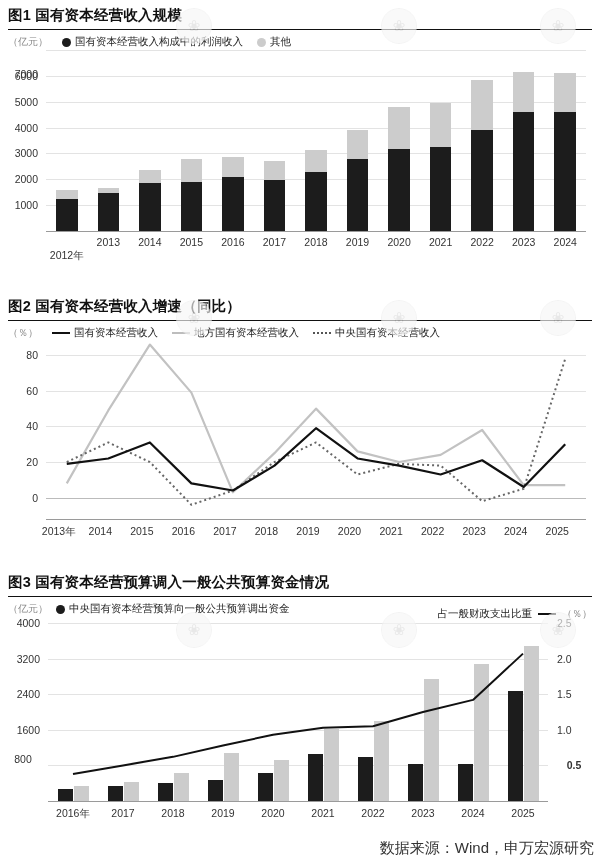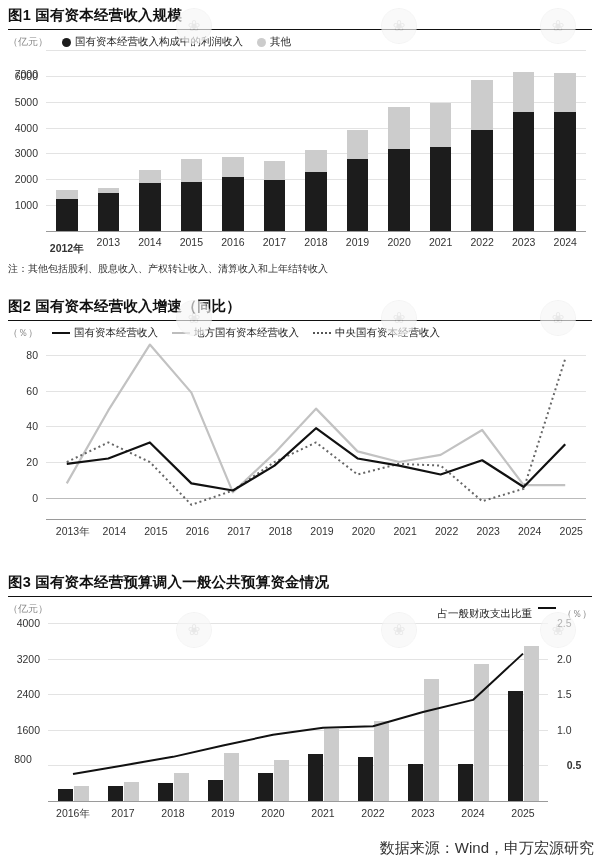--- a/index.html
+++ b/index.html
@@ -14,21 +14,21 @@
   .chart-block{position:relative;}
   .title{
     font-size:14.5px;font-weight:bold;color:#111;
     letter-spacing:0.2px;
   }
   .title-rule{
     border-bottom:1px solid #111;
     margin-top:4px;
   }
   .legend-row{
-    display:flex;gap:14px;
+    display:flex;align-items:center;gap:14px;
     font-size:10.5px;color:#222;
     margin-top:5px;flex-wrap:wrap;
   }
   .unit{color:#888;font-size:10px;}
   .lg{display:flex;align-items:center;gap:4px;white-space:nowrap;}
   .sw-dot{width:9px;height:9px;border-radius:50%;display:inline-block;}
   .sw-line{width:18px;height:0;border-top:2px solid #111;display:inline-block;}
   .sw-line-dash{width:18px;height:0;border-top:2px dotted #555;display:inline-block;}
   .sw-line-gray{width:18px;height:0;border-top:2px solid #bdbdbd;display:inline-block;}
   .plot{position:relative;}
@@ -117,36 +117,35 @@
       <div class="ytick" style="top: 181px; right: 4px; width: 32px;"></div>
       <div class="ytick" style="top: 155.143px; right: 4px; width: 32px;">1000</div>
       <div class="ytick" style="top: 129.286px; right: 4px; width: 32px;">2000</div>
       <div class="ytick" style="top: 103.429px; right: 4px; width: 32px;">3000</div>
       <div class="ytick" style="top: 77.5714px; right: 4px; width: 32px;">4000</div>
       <div class="ytick" style="top: 51.7143px; right: 4px; width: 32px;">5000</div>
       <div class="ytick" style="top: 25.8571px; right: 4px; width: 32px;">6000</div>
       <div class="ytick" style="top: 0px; right: 4px; width: 32px; margin-top: 24px;">7000</div>
     </div>
   <div id="xaxis1" style="position:absolute;left:38px;top:228px;width:540px;height:16px;">
-      <div class="xtick" style="left: 20.7692px; top: 8px; font-weight: bold;">2012年</div>
+      <div class="xtick" style="left: 20.7692px; top: 15px;">2012年</div>
       <div class="xtick" style="left: 62.3077px; top: 2px;">2013</div>
       <div class="xtick" style="left: 103.846px; top: 2px;">2014</div>
       <div class="xtick" style="left: 145.385px; top: 2px;">2015</div>
       <div class="xtick" style="left: 186.923px; top: 2px;">2016</div>
       <div class="xtick" style="left: 228.462px; top: 2px;">2017</div>
       <div class="xtick" style="left: 270px; top: 2px;">2018</div>
       <div class="xtick" style="left: 311.538px; top: 2px;">2019</div>
       <div class="xtick" style="left: 353.077px; top: 2px;">2020</div>
       <div class="xtick" style="left: 394.615px; top: 2px;">2021</div>
       <div class="xtick" style="left: 436.154px; top: 2px;">2022</div>
       <div class="xtick" style="left: 477.692px; top: 2px;">2023</div>
       <div class="xtick" style="left: 519.231px; top: 2px;">2024</div>
     </div>
 
-  <div class="note" style="position:absolute;left:0;top:250px;">注：其他包括股利、股息收入、产权转让收入、清算收入和上年结转收入</div>
 </div>
 
 <div class="chart-block" style="position:absolute;left:8px;top:297px;width:584px;height:262px;">
 
   <div class="title">图2  国有资本经营收入增速（同比）</div>
   <div class="title-rule"></div>
 
   <div class="legend-row">
     <span class="unit">（％）</span>
     <span class="lg">
@@ -176,21 +175,21 @@
         <path d="M20.76923076923077 122.82 L62.30769230769231 117.47999999999999 L103.84615384615385 101.46000000000001 L145.3846153846154 142.4 L186.92307692307693 149.52 L228.46153846153848 124.6 L270 87.22 L311.53846153846155 117.47999999999999 L353.0769230769231 124.6 L394.61538461538464 133.5 L436.1538461538462 119.25999999999999 L477.69230769230774 145.96 L519.2307692307692 103.24000000000001 " fill="none" stroke="#111" stroke-width="2.2" stroke-linejoin="round"></path>
       </svg>
     </div>
   <div id="yaxis2" style="position:absolute;left:0;top:44px;width:34px;height:178px;">
       <div class="ytick" style="top: 156.64px; right: 4px; width: 32px;">0</div>
       <div class="ytick" style="top: 121.04px; right: 4px; width: 32px;">20</div>
       <div class="ytick" style="top: 85.44px; right: 4px; width: 32px;">40</div>
       <div class="ytick" style="top: 49.84px; right: 4px; width: 32px;">60</div>
       <div class="ytick" style="top: 14.24px; right: 4px; width: 32px;">80</div>
     </div>
-  <div id="xaxis2" style="position:absolute;left:44px;top:226px;width:540px;height:16px;text-decoration:underline;">
+  <div id="xaxis2" style="position:absolute;left:30px;top:226px;width:540px;height:16px;text-decoration:underline;">
       <div class="xtick" style="left: 20.7692px; top: 2px;">2013年</div>
       <div class="xtick" style="left: 62.3077px; top: 2px;">2014</div>
       <div class="xtick" style="left: 103.846px; top: 2px;">2015</div>
       <div class="xtick" style="left: 145.385px; top: 2px;">2016</div>
       <div class="xtick" style="left: 186.923px; top: 2px;">2017</div>
       <div class="xtick" style="left: 228.462px; top: 2px;">2018</div>
       <div class="xtick" style="left: 270px; top: 2px;">2019</div>
       <div class="xtick" style="left: 311.538px; top: 2px;">2020</div>
       <div class="xtick" style="left: 353.077px; top: 2px;">2021</div>
       <div class="xtick" style="left: 394.615px; top: 2px;">2022</div>
@@ -201,20 +200,24 @@
 </div>
 
 <div class="chart-block" style="position:absolute;left:8px;top:573px;width:584px;height:280px;">
 
   <div class="title">图3  国有资本经营预算调入一般公共预算资金情况</div>
   <div class="title-rule"></div>
 
   <div style="position:relative;height:34px;">
     <div class="legend-row" style="gap:8px;">
       <span class="unit">（亿元）</span>
+      <span class="lg">
+        <span class="sw-dot" style="background:#1c1c1c;"></span>
+        <span>中央国有资本经营预算向一般公共预算调出资金</span>
+      </span>
     </div>
     <div class="legend-row" style="position:absolute;right:0;top:0;margin-top:5px;gap:6px;">
       <span>占一般财政支出比重</span>
       <span class="sw-line"></span>
       <span class="unit">（％）</span>
     </div>
   </div>
 
   <div class="plot" id="plot3" style="position:absolute;left:40px;top:50px;width:500px;height:178px;">
       <div class="gridline" style="top: 142.4px;"></div>

